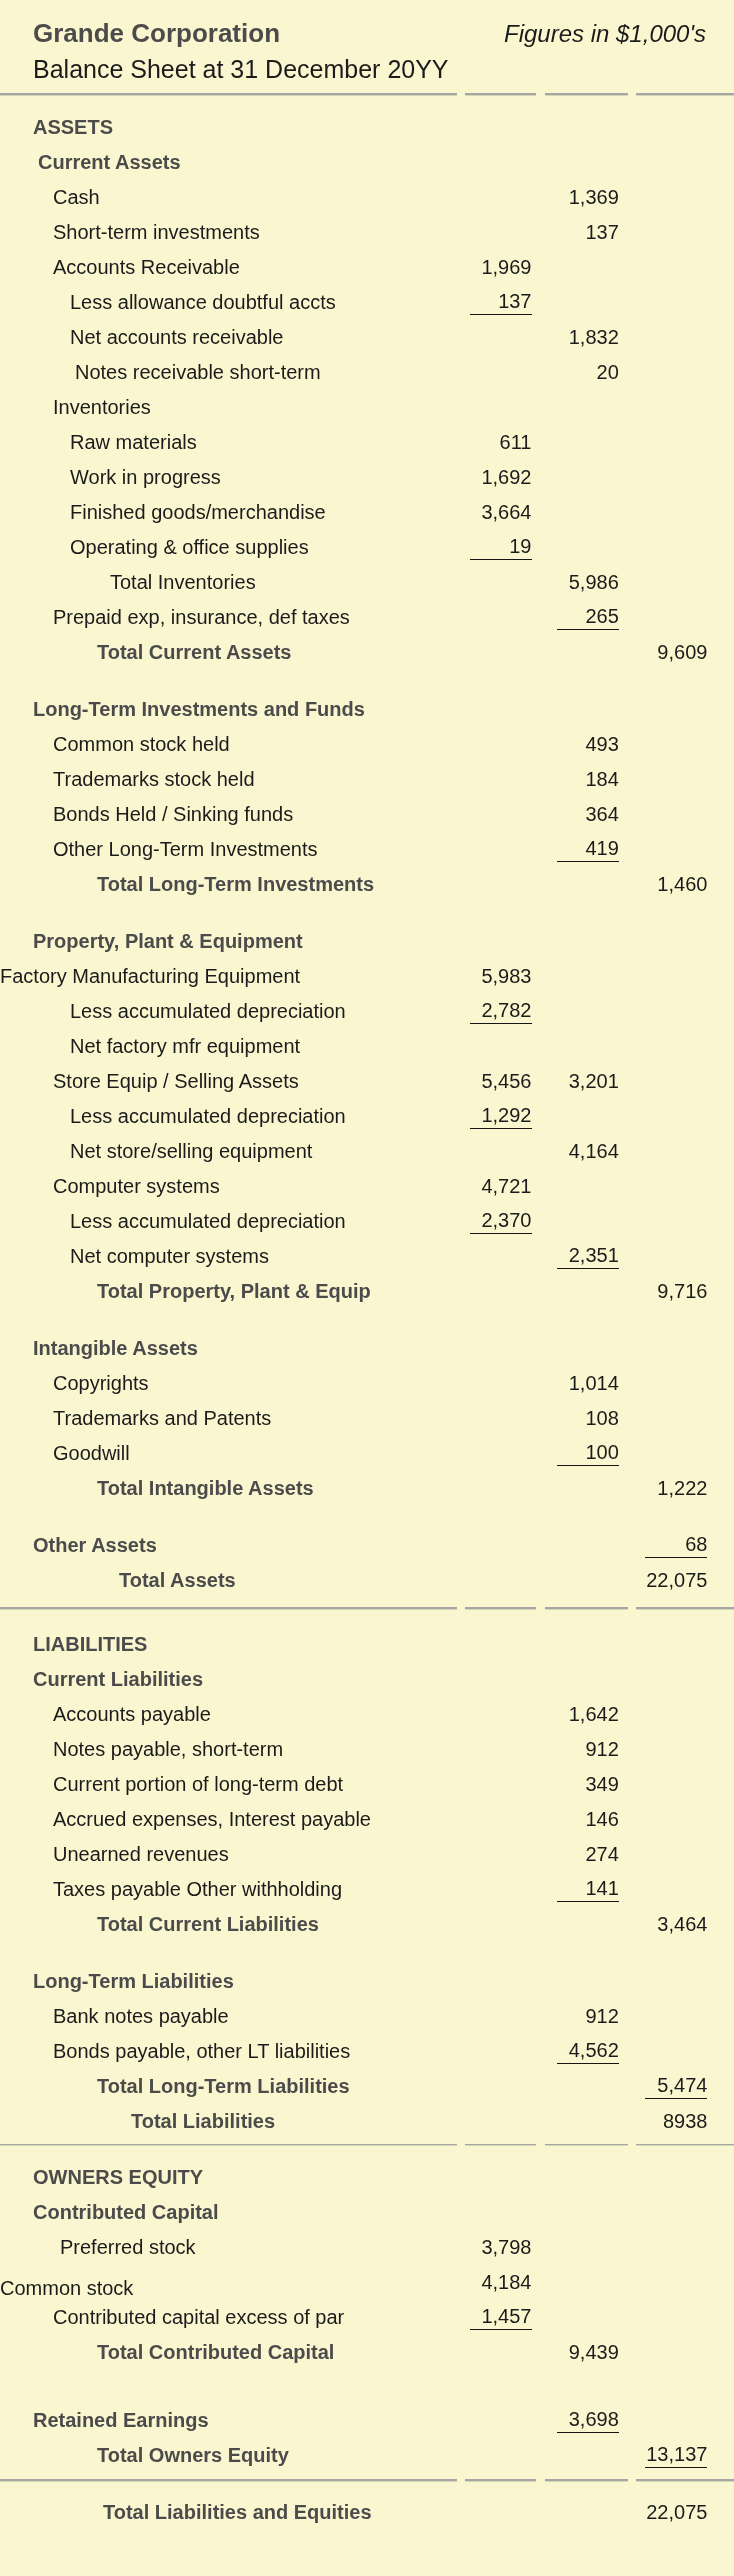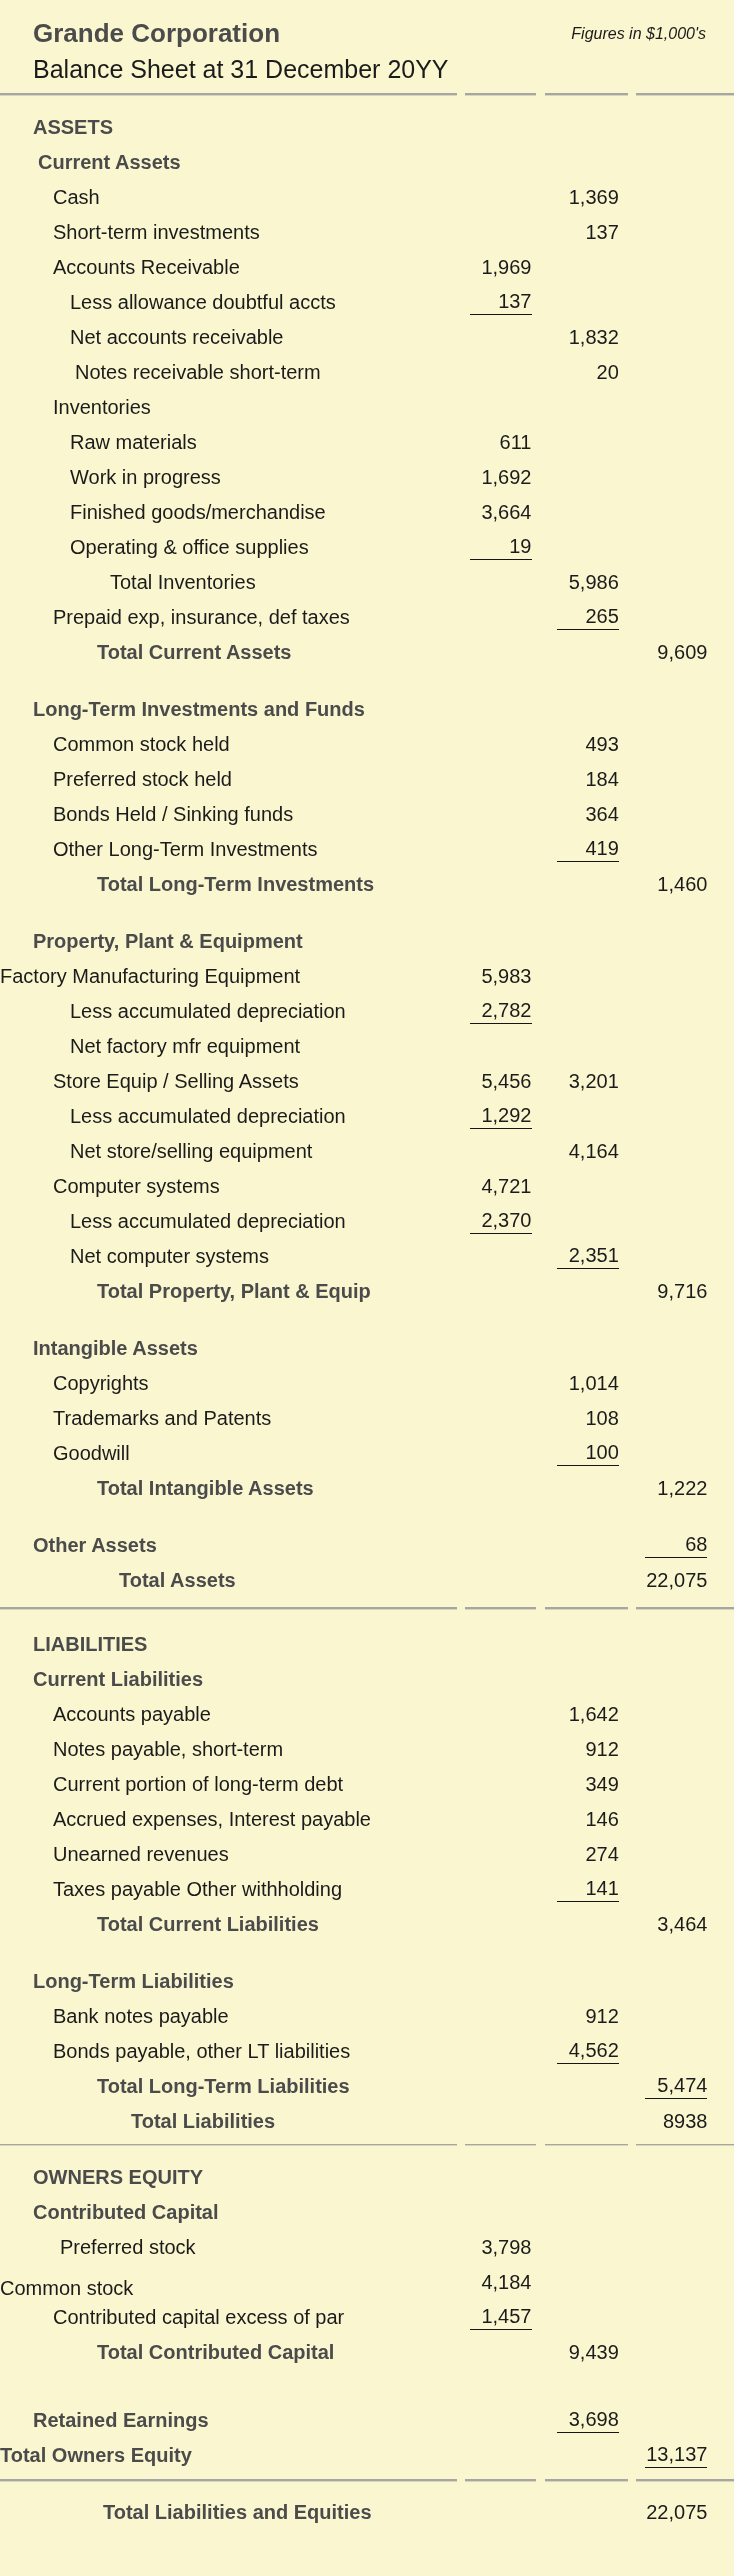--- a/index.html
+++ b/index.html
@@ -9,21 +9,21 @@
     background:#faf7d0;
     font-family:"Liberation Sans","DejaVu Sans",sans-serif;
     color:#1b1b1b;
     overflow:hidden;
     box-sizing:border-box;
   }
   
   .hdr{padding:14.7px 29px 0 33px;}
   .hdr-top{display:flex;justify-content:space-between;align-items:flex-start;}
   .title{font-size:26px;font-weight:bold;color:#4b4b4b;line-height:37px;white-space:nowrap;}
-  .note{font-size:16px;font-style:italic;color:#1b1b1b;line-height:37px;white-space:nowrap;}
+  .note{font-size:24px;font-style:italic;color:#1b1b1b;line-height:37px;white-space:nowrap;}
   .subtitle{font-size:25px;color:#1b1b1b;line-height:35px;white-space:nowrap;}
   
   .divider{display:flex;height:1.8px;}
   .divider .seg{background:#a6a6a6;height:1.8px;border-bottom:0.9px solid #d9d6b4;}
   .divider .s1{width:457px;margin-right:8.3px;}
   .divider .s2{width:71px;margin-right:8.3px;}
   .divider .s3{width:83px;margin-right:8.3px;}
   .divider .s4{width:99px;}
   .d1{margin-top:6.4px;}
   .d2{margin-top:9.2px;margin-bottom:18.4px;}
@@ -162,21 +162,21 @@
         <div class="num c2"></div>
         <div class="num c3"></div>
       </div>
       <div class="row">
         <div class="lbl" style="padding-left: 53px;">Common stock held</div>
         <div class="num c1"></div>
         <div class="num c2"><span>493</span></div>
         <div class="num c3"></div>
       </div>
       <div class="row">
-        <div class="lbl" style="padding-left: 53px;">Preferred stock held</div>
+        <div class="lbl" style="padding-left: 53px;">Trademarks stock held</div>
         <div class="num c1"></div>
         <div class="num c2"><span>184</span></div>
         <div class="num c3"></div>
       </div>
       <div class="row">
         <div class="lbl" style="padding-left: 53px;">Bonds Held / Sinking funds</div>
         <div class="num c1"></div>
         <div class="num c2"><span>364</span></div>
         <div class="num c3"></div>
       </div>
@@ -437,21 +437,21 @@
         <div class="num c3"></div>
       </div>
       <div class="blank" style="height: 33px;"></div>
       <div class="row bold">
         <div class="lbl" style="padding-left: 33px;">Retained Earnings</div>
         <div class="num c1"></div>
         <div class="num c2"><span class="u">3,698</span></div>
         <div class="num c3"></div>
       </div>
       <div class="row bold">
-        <div class="lbl" style="">Total Owners Equity</div>
+        <div class="lbl" style="padding-left: 97px;">Total Owners Equity</div>
         <div class="num c1"></div>
         <div class="num c2"></div>
         <div class="num c3"><span class="u">13,137</span></div>
       </div>
       <div class="divider d4">
         <div class="seg s1"></div>
         <div class="seg s2"></div>
         <div class="seg s3"></div>
         <div class="seg s4"></div>
       </div>

